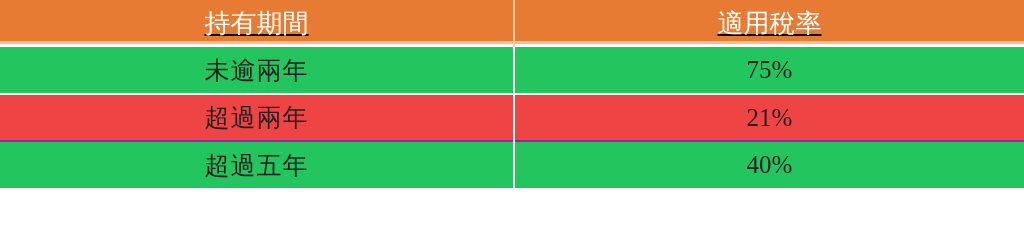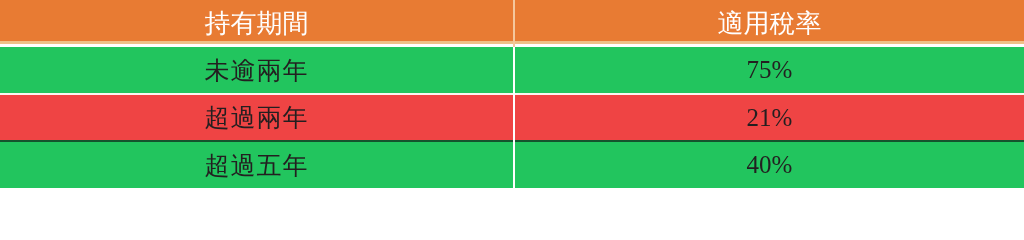--- a/index.html
+++ b/index.html
@@ -20,20 +20,21 @@
     border-collapse: collapse;
     table-layout: fixed;
   }
 
   .tax-table col.col-period { width: 514px; }
   .tax-table col.col-rate   { width: 510px; }
 
   
   thead tr.header-row {
     height: 47px;
+    text-decoration: underline;
   }
   thead th {
     background: #E87B33;
     color: #ffffff;
     font-weight: normal;
     font-size: 26px;
     line-height: 41px;
     text-align: center;
     vertical-align: middle;
     padding: 0;
@@ -76,21 +77,21 @@
   }
   tbody td.rate-cell {
     font-size: 25px;
     border-left: 2px solid #FFFFFF;
   }
 
   tbody tr.sep-top td {
     border-top: 2px solid #FDF4F1;
   }
   tbody tr.sep-top-white td {
-    border-top: 2px solid #14532d;
+    border-top: 2px solid #a21caf;
     margin-left: 16px;
   }
 
   .cell-text {
     display: block;
   }
 </style>
 </head>
 <body>
 

